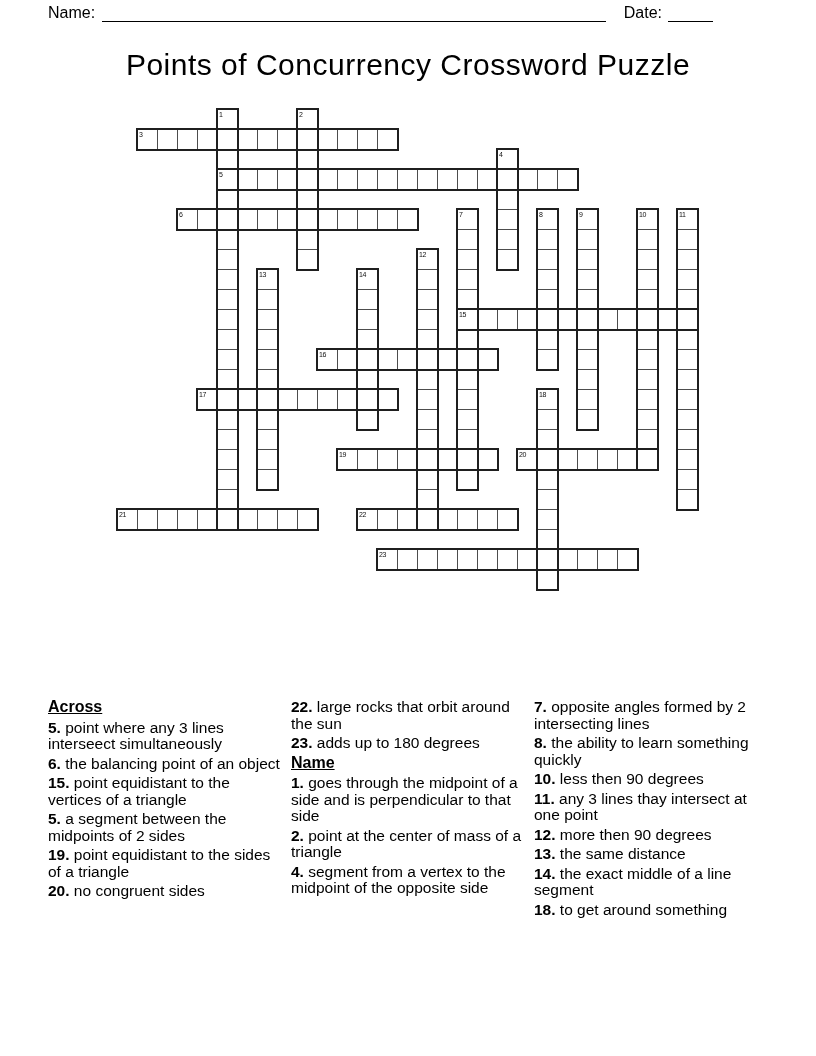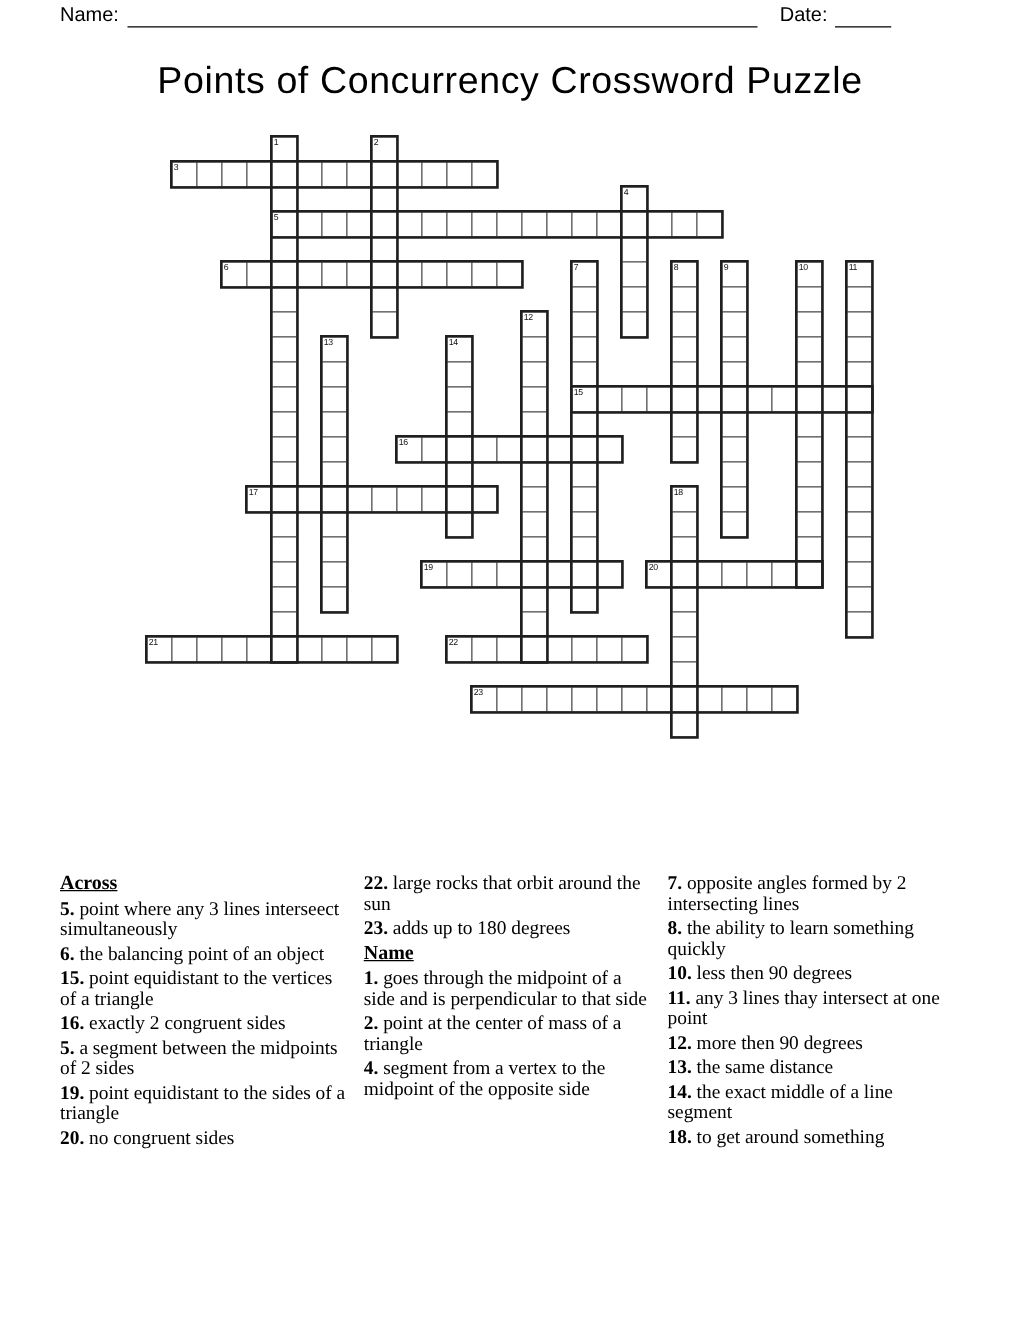--- a/index.html
+++ b/index.html
@@ -33,21 +33,21 @@
   }
   .cell-num{
     position:absolute;z-index:3;font-size:7px;line-height:7px;
     font-weight:500;color:#111;letter-spacing:-0.3px;
   }
   
   #clues{
     position:absolute;top:699px;left:48px;width:719px;
     display:flex;gap:11px;font-size:15.5px;line-height:16.5px;
   }
-  .clue-col{width:232px;font-family:Liberation Serif, serif;}
+  .clue-col{width:232px;}
   .clue-heading{
     font-size:16px;font-weight:700;text-decoration:underline;
     margin:0 0 4px 0;
   }
   .clue{margin:0 0 3px 0;}
   .clue b{font-weight:700;}
 </style>
 </head>
 <body>
 
@@ -342,21 +342,20 @@
     <div class="cell-num" style="left: 359px; top: 271px;">14</div>
     <div class="cell-num" style="left: 539px; top: 391px;">18</div>
   </div>
 
 <div id="clues">
     <div class="clue-col">
       <div class="clue-heading">Across</div>
       <div class="clue"><b>5.</b> point where any 3 lines interseect simultaneously</div>
       <div class="clue"><b>6.</b> the balancing point of an object</div>
       <div class="clue"><b>15.</b> point equidistant to the vertices of a triangle</div>
-      <div class="clue"><b>16.</b> exactly 2 congruent sides</div>
       <div class="clue"><b>5.</b> a segment between the midpoints of 2 sides</div>
       <div class="clue"><b>19.</b> point equidistant to the sides of a triangle</div>
       <div class="clue"><b>20.</b> no congruent sides</div>
     </div>
     <div class="clue-col">
       <div class="clue"><b>22.</b> large rocks that orbit around the sun</div>
       <div class="clue"><b>23.</b> adds up to 180 degrees</div>
       <div class="clue-heading">Name</div>
       <div class="clue"><b>1.</b> goes through the midpoint of a side and is perpendicular to that side</div>
       <div class="clue"><b>2.</b> point at the center of mass of a triangle</div>

